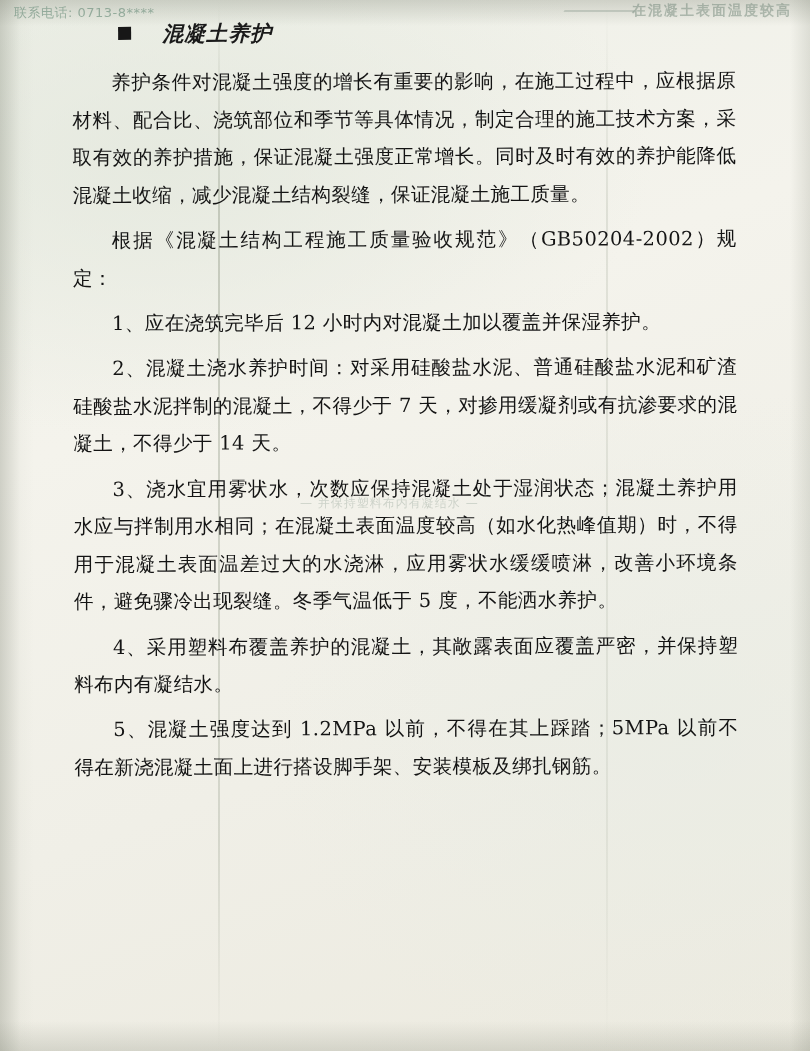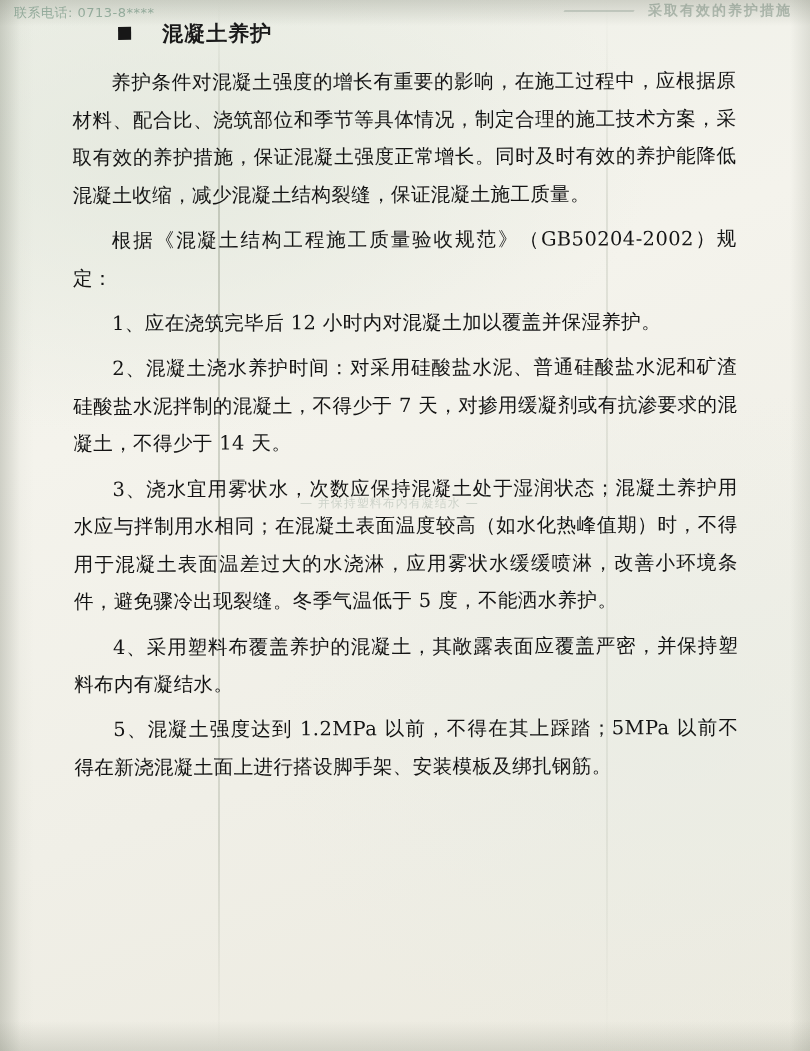--- a/index.html
+++ b/index.html
@@ -114,20 +114,21 @@
     left: 46px;
     top: 8px;
     width: 13px;
     height: 13px;
     background: #171717;
     display: inline-block;
   }
   h1.section-title .title-text {
     margin-left: 44px;
     display: inline-block;
+    font-style: italic;
   }
 
   p.para {
     font-size: 19.5px;
     line-height: 1.92;
     margin: 0 0 2px 0;
     text-align: justify;
     text-justify: inter-ideograph;
     text-indent: 2em;
     letter-spacing: 0.4px;
@@ -146,21 +147,21 @@
 
 <div class="paper"></div>
 <div class="edge-shade-left"></div>
 <div class="edge-shade-top"></div>
 <div class="edge-shade-bottom"></div>
 <div class="edge-shade-right"></div>
 <div class="fold-line" style="left:218px;"></div>
 <div class="fold-line" style="left:606px; opacity:0.5;"></div>
 
 <div class="ghost ghost-header-left">联系电话: 0713-8****</div>
-<div class="ghost ghost-header-right">采取有效的养护措施</div>
+<div class="ghost ghost-header-right">在混凝土表面温度较高</div>
 <div class="ghost-arrow"></div>
 <div class="ghost ghost-mid">— 并保持塑料布内有凝结水 —</div>
 
 <div class="page">
   <div class="skew-wrap">
     <div class="doc-body">
 
       <h1 class="section-title">
         <span class="bullet-square"></span>
         <span class="title-text">混凝土养护</span>

